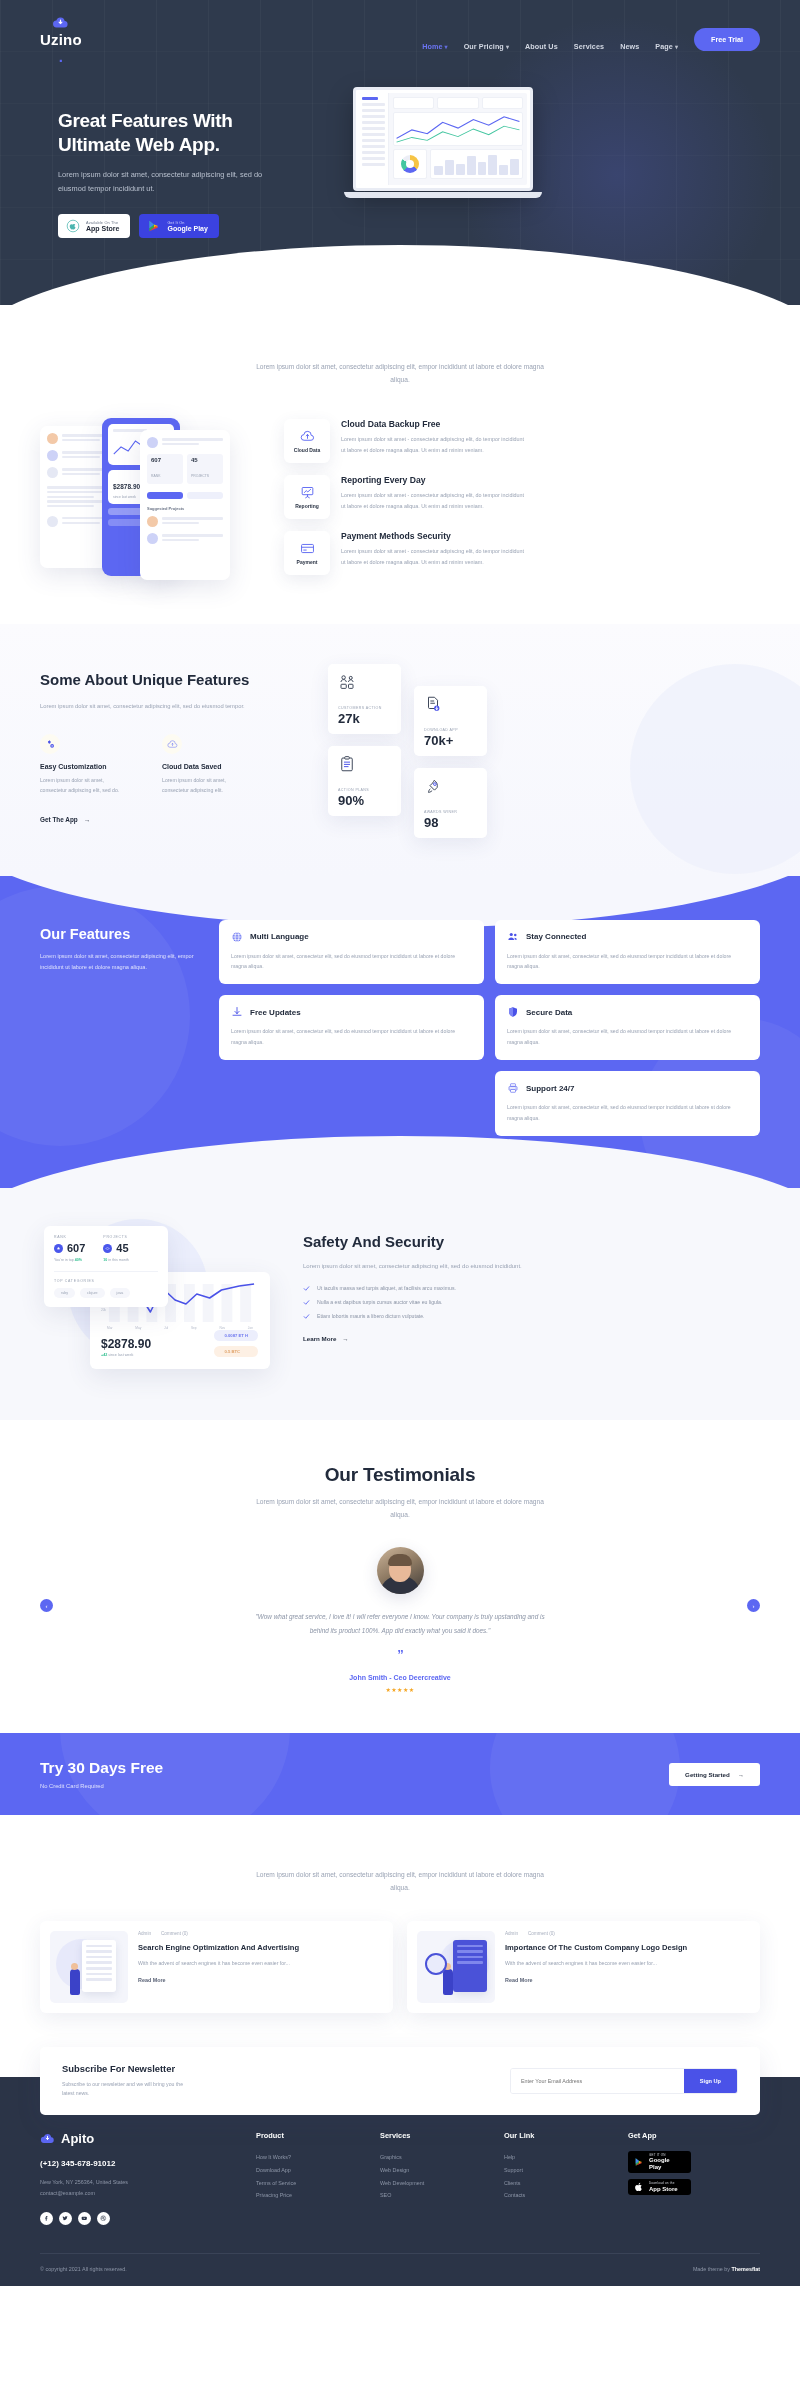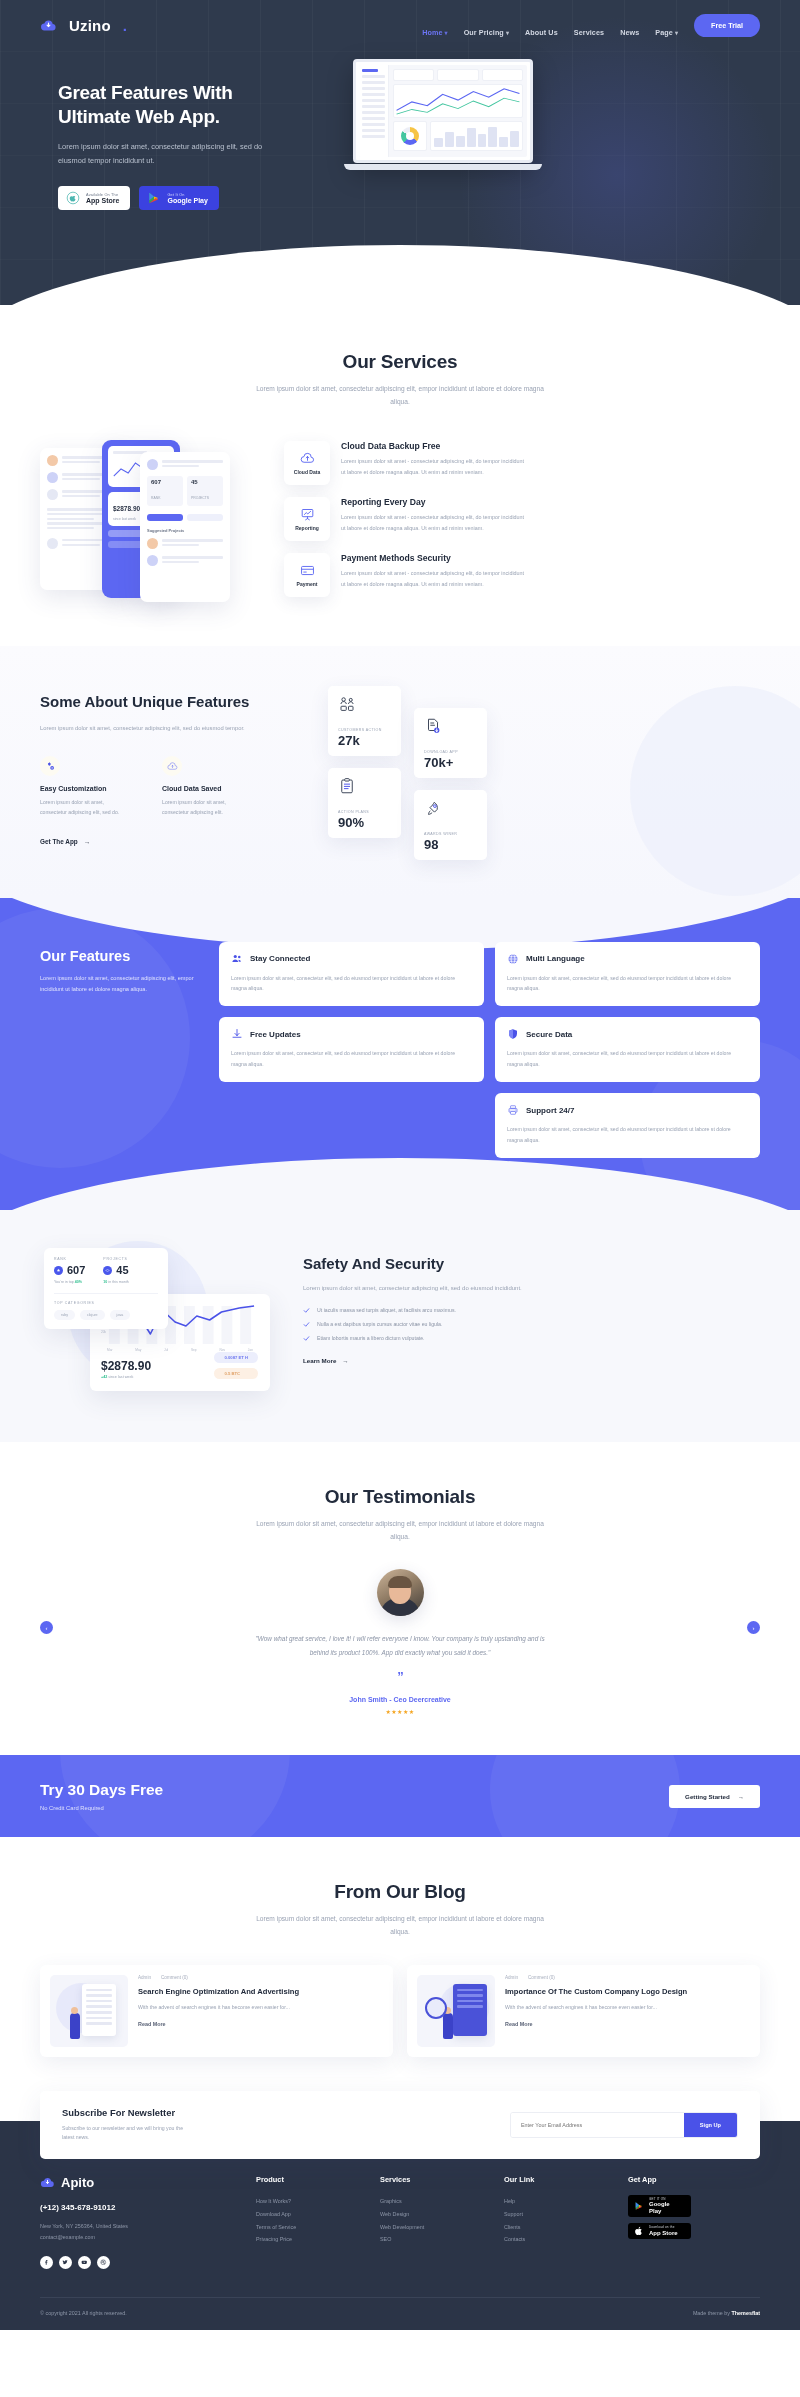--- a/index.html
+++ b/index.html
@@ -35,21 +35,21 @@
   }
   .hero-curve {
     position:absolute; left:-6%; bottom:-60px; width:112%; height:120px;
     background:#fff; border-radius:50% 50% 0 0 / 100% 100% 0 0;
   }
   .navbar {
     position:relative; z-index:5;
     display:flex; align-items:center; justify-content:space-between;
     padding:14px 40px 0 40px;
   }
-  .brand { display:flex; align-items:center; gap:12px; }
+  .brand { display:flex; align-items:center; gap:0;flex-direction:column; }
   .brand-mark { width:17px; height:17px; display:block; }
   .brand-name { color:#fff; font-size:15px; font-weight:700; letter-spacing:.2px; }
   .brand-dot { color:#5c67f2; font-size:15px; font-weight:700; }
   .nav-links { display:flex; align-items:flex-end; gap:16px; }
   .nav-link {
     color:#d3d8e3; font-size:7.2px; font-weight:600; letter-spacing:.1px;
     display:flex; align-items:center; gap:2px; cursor:pointer; white-space:nowrap;
   }
   .nav-link.active { color:#6c75f5; }
   .caret { font-size:6px; line-height:1; opacity:.85; }
@@ -487,21 +487,20 @@
           </div>
         </div>
         <div class="laptop-base"></div>
       </div>
     </div>
     <div class="hero-curve"></div>
   </section>
 
   <section class="section services">
     <div class="sec-head">
-      <h2 class="sec-title">Our Services</h2>
       <p class="sec-desc">Lorem ipsum dolor sit amet, consectetur adipiscing elit, empor incididunt ut labore et dolore magna aliqua.</p>
     </div>
     <div class="services-body">
 
       <div class="phones">
         <div class="phone-card ph-left">
           <div class="mini-row">
               <div class="mini-av o"></div>
               <div class="mini-lines">
                 <i></i>
@@ -743,39 +742,39 @@
     <div class="feat-deco2"></div>
     <div class="features-body">
       <div class="feat-intro">
         <h2>Our Features</h2>
         <p>Lorem ipsum dolor sit amet, consectetur adipiscing elit, empor incididunt ut labore et dolore magna aliqua.</p>
       </div>
       <div class="feat-cards">
 
         <div class="feat-card">
           <div class="fc-head">
+            <svg viewBox="0 0 24 24" fill="none" stroke="#4a52e8" stroke-width="1.6">
+              <circle cx="12" cy="12" r="9" fill="#6d77f3" stroke="none"></circle>
+              <ellipse cx="12" cy="12" rx="4" ry="9" stroke="#fff"></ellipse>
+              <path d="M3 12h18M4.5 7.5h15M4.5 16.5h15" stroke="#fff"></path>
+            </svg>
+            <h4>Multi Language</h4>
+          </div>
+          <p>Lorem ipsum dolor sit amet, consectetur elit, sed do eiusmod tempor incididunt ut labore et dolore magna aliqua.</p>
+        </div>
+
+        <div class="feat-card">
+          <div class="fc-head">
             <svg viewBox="0 0 24 24" fill="#4a52e8">
               <circle cx="8.5" cy="7" r="3.2"></circle>
                 <circle cx="16.5" cy="8" r="2.5"></circle>
               <path d="M2.8 18c0-3 2.5-4.8 5.7-4.8S14.2 15 14.2 18z"></path>
               <path d="M15 13.4c2.8 0 4.6 1.6 4.6 4.2h-4z"></path>
             </svg>
             <h4>Stay Connected</h4>
-          </div>
-          <p>Lorem ipsum dolor sit amet, consectetur elit, sed do eiusmod tempor incididunt ut labore et dolore magna aliqua.</p>
-        </div>
-
-        <div class="feat-card">
-          <div class="fc-head">
-            <svg viewBox="0 0 24 24" fill="none" stroke="#4a52e8" stroke-width="1.6">
-              <circle cx="12" cy="12" r="9" fill="#6d77f3" stroke="none"></circle>
-              <ellipse cx="12" cy="12" rx="4" ry="9" stroke="#fff"></ellipse>
-              <path d="M3 12h18M4.5 7.5h15M4.5 16.5h15" stroke="#fff"></path>
-            </svg>
-            <h4>Multi Language</h4>
           </div>
           <p>Lorem ipsum dolor sit amet, consectetur elit, sed do eiusmod tempor incididunt ut labore et dolore magna aliqua.</p>
         </div>
 
         <div class="feat-card">
           <div class="fc-head">
             <svg viewBox="0 0 24 24" fill="none" stroke="#4a52e8" stroke-width="1.8">
               <path d="M12 3v12m0 0l-4.2-4.2M12 15l4.2-4.2" stroke-linecap="round"></path>
               <path d="M4 18.5h16" stroke-linecap="round"></path>
             </svg>
@@ -962,21 +961,20 @@
       </div>
       <button class="cta-btn">
         <span>Getting Started</span>
         <span>→</span>
       </button>
     </div>
   </section>
 
   <section class="blog">
     <div class="sec-head">
-      <h2 class="sec-title">From Our Blog</h2>
       <p class="sec-desc">Lorem ipsum dolor sit amet, consectetur adipiscing elit, empor incididunt ut labore et dolore magna aliqua.</p>
     </div>
     <div class="blog-grid">
 
       <article class="blog-card">
         <div class="blog-thumb">
           <div class="bt-blob"></div>
           <div class="bt-sheet">
               <i></i>
               <i></i>

